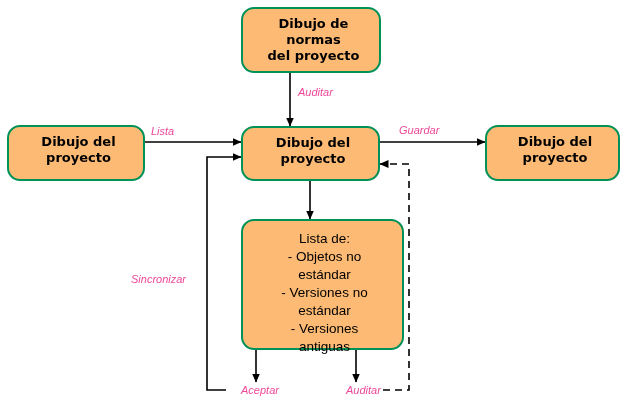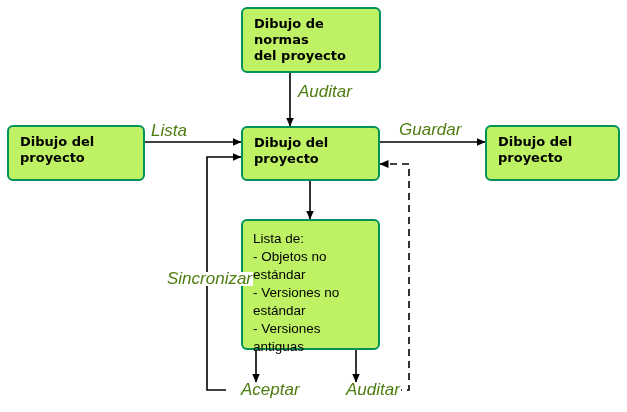--- a/index.html
+++ b/index.html
@@ -21,23 +21,24 @@
     position: absolute;
     left: 0;
     top: 0;
     width: 627px;
     height: 412px;
   }
   .node {
     position: absolute;
     box-sizing: border-box;
     border: 2px solid #009159;
-    border-radius: 6px;
-    background: #bef264;
+    border-radius: 13px;
+    background: #fdba74;
     z-index: 2;
+    text-align: center;
   }
   .node-text {
     position: absolute;
     left: 11px;
     top: 7px;
     right: 6px;
     font-family: "DejaVu Sans", "Liberation Sans", sans-serif;
     font-weight: bold;
     font-size: 13px;
     line-height: 16px;
@@ -50,23 +51,23 @@
     font-family: "Liberation Sans", "DejaVu Sans", sans-serif;
     font-size: 13.5px;
     line-height: 18px;
     top: 9px;
     left: 10px;
   }
   .edge-label {
     position: absolute;
     font-family: "Liberation Sans", "DejaVu Sans", sans-serif;
     font-style: italic;
-    font-size: 17px;
+    font-size: 11px;
     line-height: 14px;
-    color: #4d7c0f;
+    color: #ec4899;
     white-space: nowrap;
     background: #ffffff;
     z-index: 3;
     padding: 0 1px;
   }
 </style>
 </head>
 <body>
 
 <div id="diagram-root">
@@ -124,36 +125,36 @@
   <div class="node" style="left:241px; top:126px; width:139px; height:55px;">
     <div class="node-text">Dibujo del
 proyecto</div>
   </div>
 
   <div class="node" style="left:485px; top:125px; width:135px; height:56px;">
     <div class="node-text">Dibujo del
 proyecto</div>
   </div>
 
-  <div class="node" style="left:241px; top:219px; width:139px; height:131px;">
+  <div class="node" style="left:241px; top:219px; width:163px; height:131px;">
     <div class="node-text plain">Lista de:
 - Objetos no
 estándar
 - Versiones no
 estándar
 - Versiones
 antiguas</div>
   </div>
 
   <div class="edge-label" style="left:297px; top:85px;">Auditar</div>
 
   <div class="edge-label" style="left:150px; top:124px;">Lista</div>
 
   <div class="edge-label" style="left:390px; top:123px;margin-left:8px;">Guardar</div>
 
-  <div class="edge-label" style="left:130px; top:272px;margin-left:36px;">Sincronizar</div>
+  <div class="edge-label" style="left:130px; top:272px;">Sincronizar</div>
 
 
   <div class="edge-label" style="left:240px; top:383px;">Aceptar</div>
 
   <div class="edge-label" style="left:345px; top:383px;">Auditar</div>
 
 </div>
 
 </body></html>

